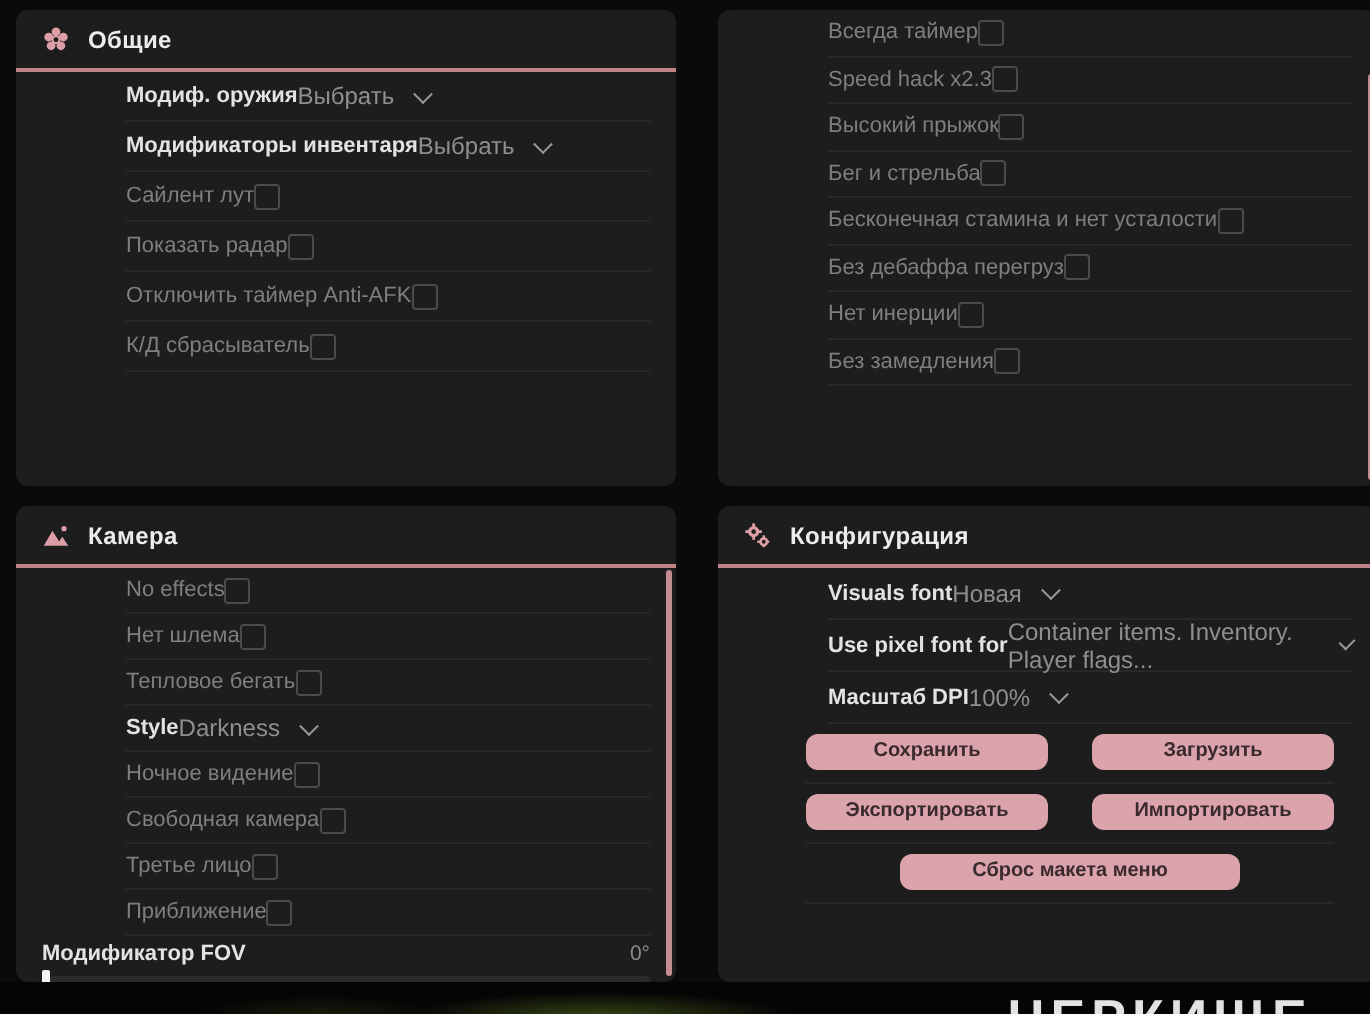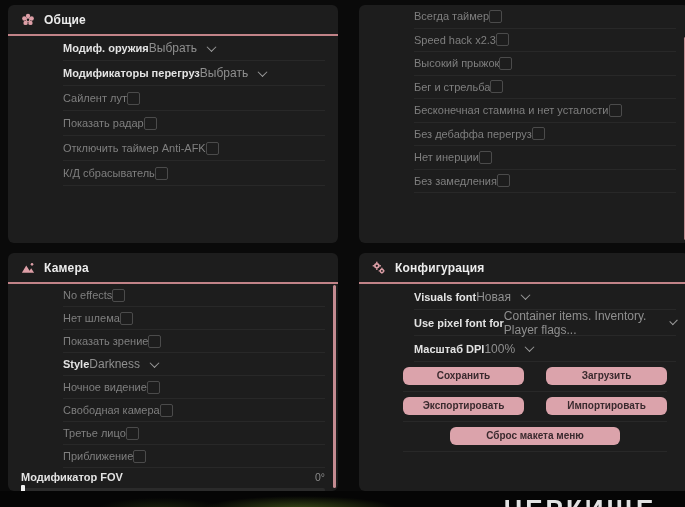--- a/index.html
+++ b/index.html
@@ -75,21 +75,21 @@
       </div>
       <div class="rows">
           <div class="row">
             <span class="row-label bright">Модиф. оружия</span>
             <span class="dd">
               <span>Выбрать</span>
               <span class="chev"></span>
             </span>
           </div>
           <div class="row">
-            <span class="row-label bright">Модификаторы перегруз</span>
+            <span class="row-label bright">Модификаторы инвентаря</span>
             <span class="dd">
               <span>Выбрать</span>
               <span class="chev"></span>
             </span>
           </div>
           <div class="row">
             <span class="row-label">Сайлент лут</span>
             <span class="cb"></span>
           </div>
           <div class="row">
@@ -158,21 +158,21 @@
       <div class="rows">
           <div class="row">
             <span class="row-label">No effects</span>
             <span class="cb"></span>
           </div>
           <div class="row">
             <span class="row-label">Нет шлема</span>
             <span class="cb"></span>
           </div>
           <div class="row">
-            <span class="row-label">Показать зрение</span>
+            <span class="row-label">Тепловое бегать</span>
             <span class="cb"></span>
           </div>
           <div class="row">
             <span class="row-label bright">Style</span>
             <span class="dd">
               <span>Darkness</span>
               <span class="chev"></span>
             </span>
           </div>
           <div class="row">

